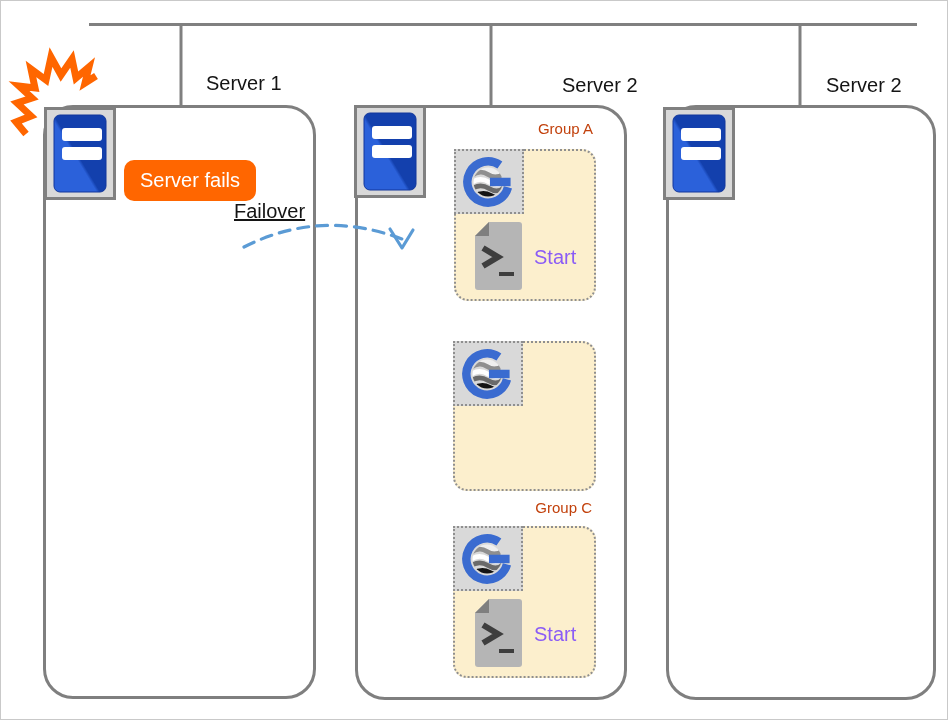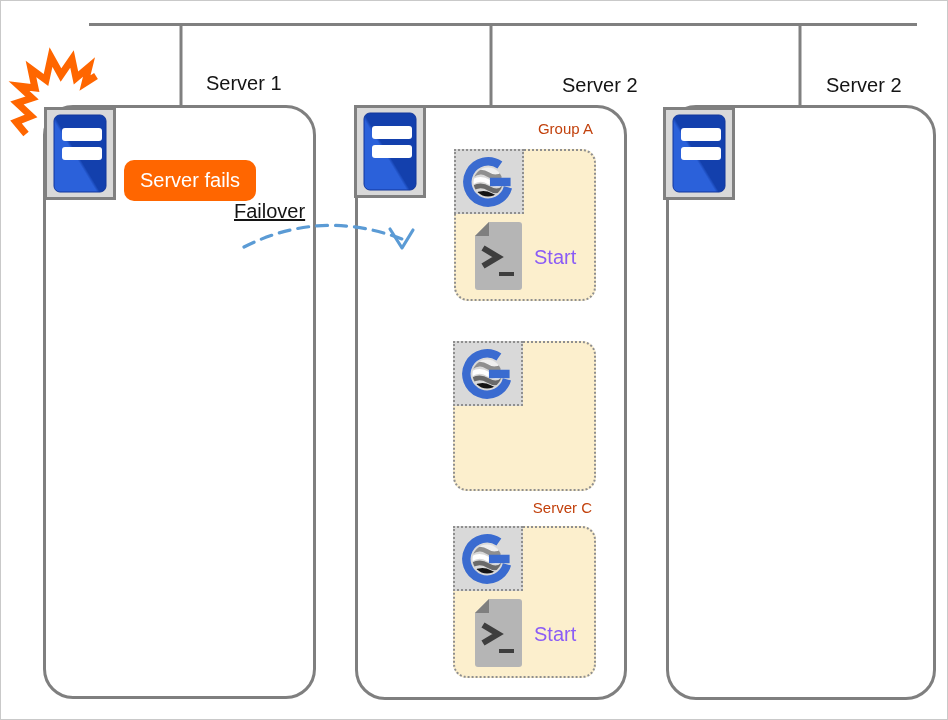--- a/index.html
+++ b/index.html
@@ -106,21 +106,21 @@
     </svg>
   <div class="start-label" style="left:533px;top:246px;">Start</div>
 
   <div class="group-box" style="left:452px;top:340px;width:143px;height:150px;"></div>
   <div class="gicon-box" style="left:452px;top:340px;width:70px;height:65px;">
     <svg viewBox="0 0 70 65">
         <use href="#sym-glogo"></use>
       </svg>
   </div>
 
-  <div class="group-label" style="left:452px;top:497px;width:139px;">Server C</div>
+  <div class="group-label" style="left:452px;top:497px;width:139px;">Group C</div>
   <div class="group-box" style="left:452px;top:525px;width:143px;height:152px;"></div>
   <div class="gicon-box" style="left:452px;top:525px;width:70px;height:65px;">
     <svg viewBox="0 0 70 65">
         <use href="#sym-glogo"></use>
       </svg>
   </div>
   <svg class="script-icon" style="left:473px;top:597px;" width="49" height="70">
       <use href="#sym-script"></use>
     </svg>
   <div class="start-label" style="left:533px;top:623px;">Start</div>

